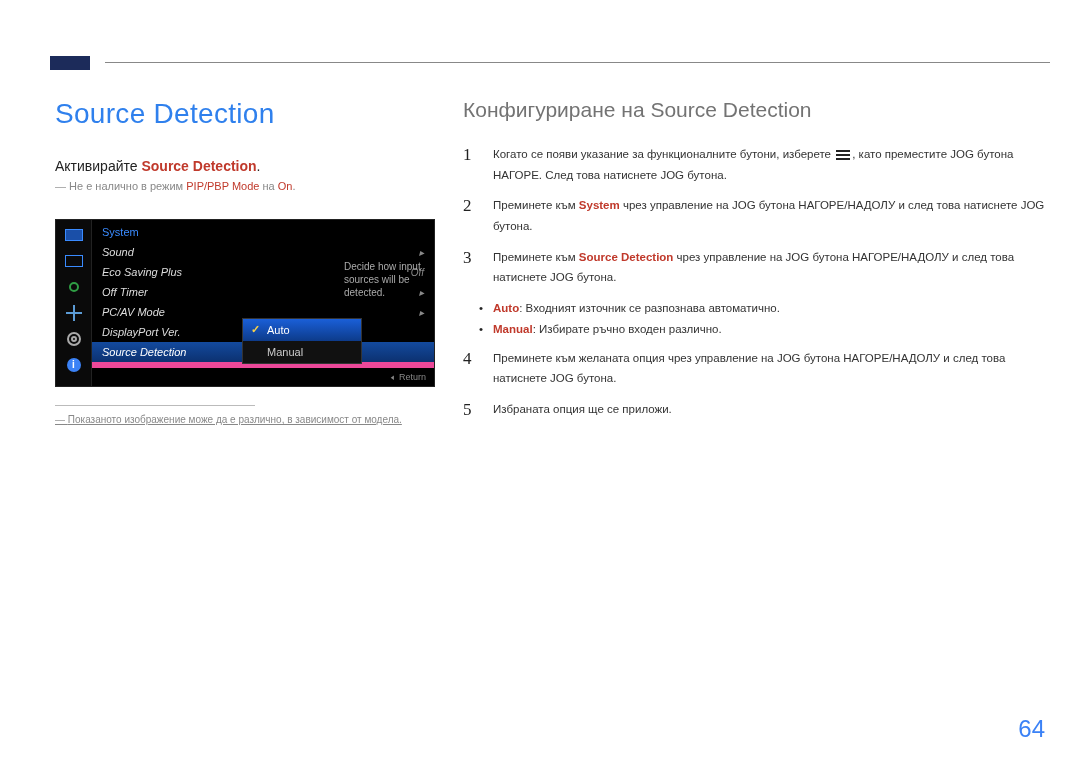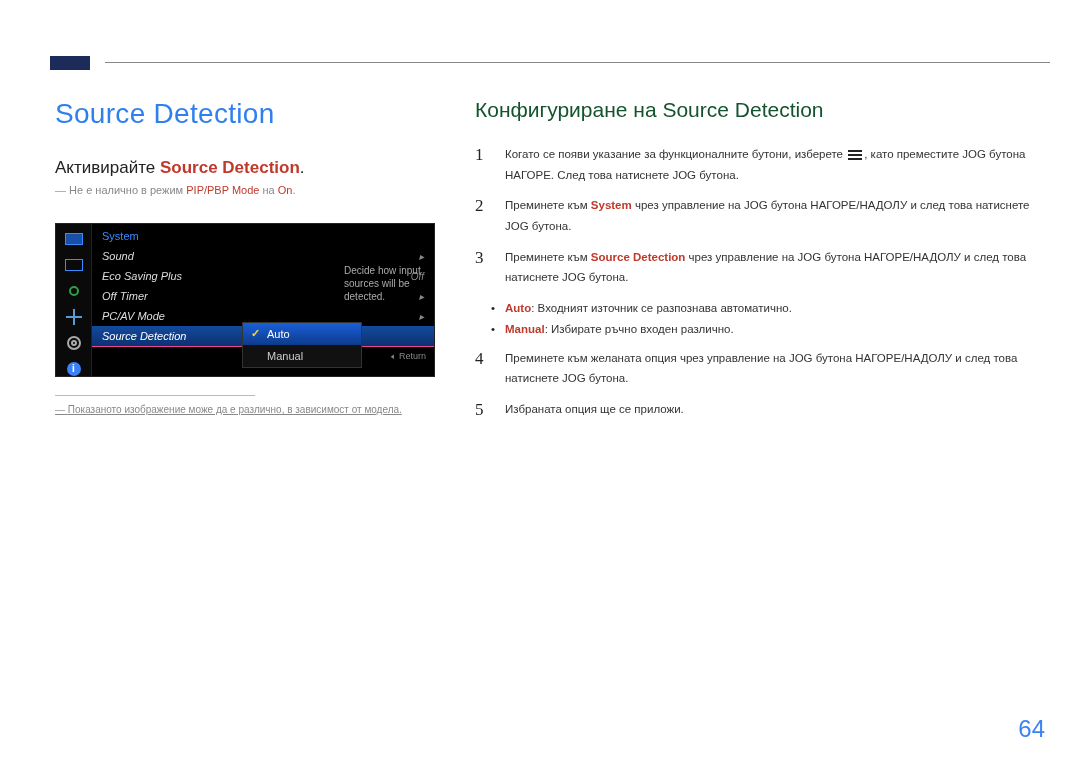--- a/index.html
+++ b/index.html
@@ -19,39 +19,39 @@
   }
   .hr-top {
     position: absolute;
     left: 105px; right: 30px; top: 62px;
     border-top: 1px solid #888;
   }
   .page {
     position: absolute;
     left: 55px; top: 98px; right: 35px;
   }
-  .cols { display: flex; gap: 40px; }
+  .cols { display: flex; gap: 28px; }
   .left { width: 380px; flex: 0 0 380px; }
   .right { flex: 1; }
 
   .h-title {
     font-size: 28px;
     font-weight: 400;
     color: #2f80ed;
     margin-bottom: 28px;
     letter-spacing: 0.3px;
   }
   .h-title-r {
     font-size: 21px;
-    color: #14532d;
+    color: #737373;
     font-weight: 400;
     margin-bottom: 22px;
   }
   .activate-line {
-    font-size: 17px;
+    font-size: 14px;
     margin-bottom: 6px;
     color: #222;
   }
   .activate-line .red { color: #c0392b; font-weight: 600; }
   .dash-note {
     font-size: 11px;
     color: #888;
     margin-bottom: 27px;
   }
   .dash-note::before { content: "―  "; color: #999; }
@@ -144,21 +144,21 @@
     left: 8px; top: 4px;
     color: #f7d14a;
     font-weight: bold;
     font-size: 11px;
   }
   .osd-foot {
     text-align: right;
     font-size: 9px;
     color: #888;
     padding: 4px 8px;
-    border-top: 1px solid #ec4899;
+    border-top: 6px solid #ec4899;
   }
   .osd-foot .tri { display:inline-block; transform: scaleX(0.7); margin-right:4px; }
 
   .small-hr {
     border-top: 1px solid #bbb;
     width: 200px;
     margin: 18px 0 8px;
   }
   .small-note {
     font-size: 10px;
@@ -280,20 +280,24 @@
               <span class="arw">Off</span>
             </div>
             <div class="osd-row">
               <span>Off Timer</span>
               <span class="arw">▸</span>
             </div>
             <div class="osd-row">
               <span>PC/AV Mode</span>
               <span class="arw">▸</span>
             </div>
+            <div class="osd-row">
+              <span>DisplayPort Ver.</span>
+              <span class="arw"></span>
+            </div>
             <div class="osd-row sel">
               <span>Source Detection</span>
               <span class="arw"></span>
             </div>
           </div>
           <div class="osd-popup">
             <div class="prow sel">Auto</div>
             <div class="prow">Manual</div>
           </div>
           <div class="osd-foot">

